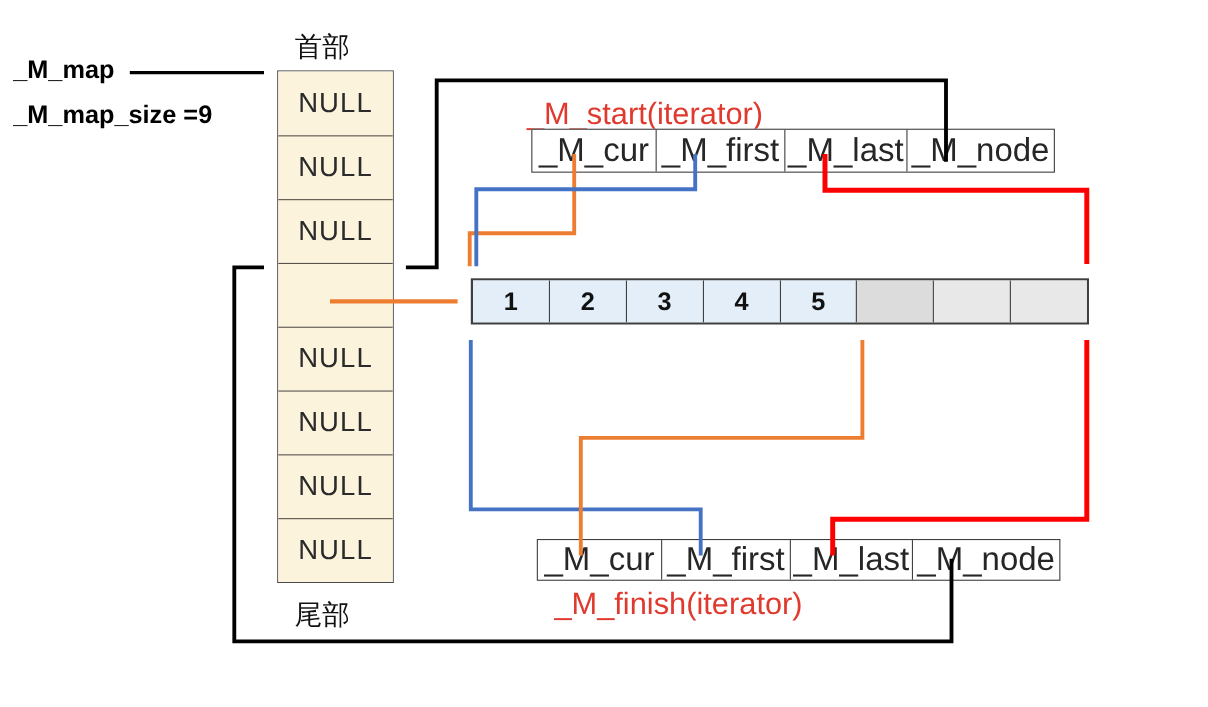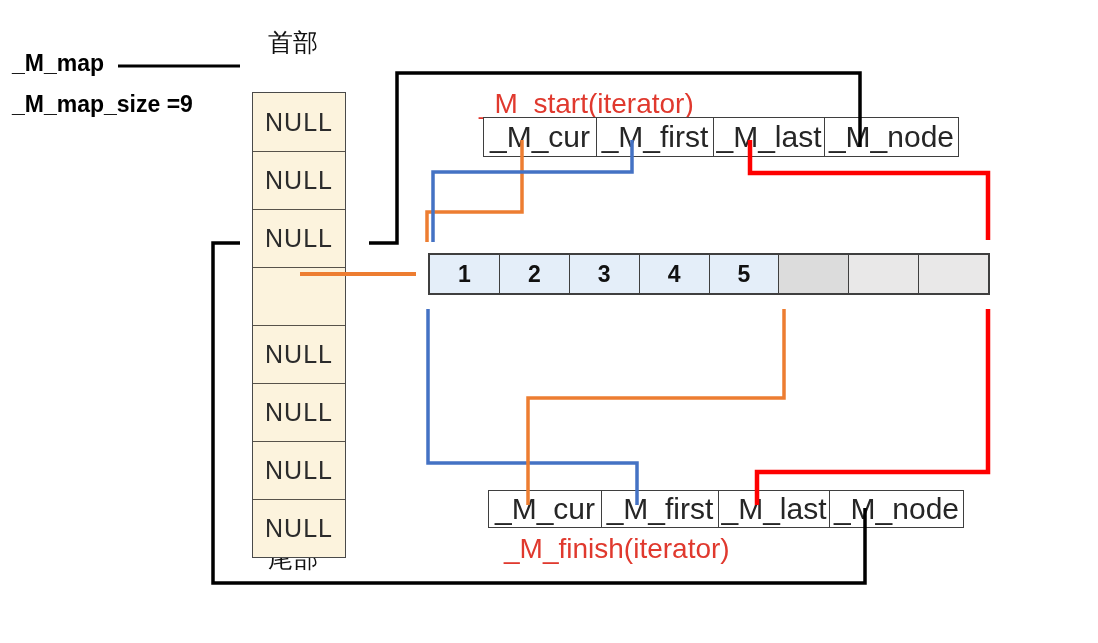--- a/index.html
+++ b/index.html
@@ -4,21 +4,21 @@
 <style>
   html,body{margin:0;padding:0;background:#fff;}
   .canvas{position:relative;width:1098px;height:643px;background:#fff;overflow:hidden;
           font-family:"Liberation Sans","DejaVu Sans",sans-serif;color:#1a1a1a;text-decoration:underline;}
   .abs{position:absolute;}
   .lbl-bold{font-size:23px;font-weight:bold;color:#000;white-space:nowrap;}
   .lbl-cjk{font-size:25px;color:#111;text-align:center;}
   .lbl-red{font-size:28px;color:#e0392e;white-space:nowrap;}
 
   
-  .map{left:252px;top:64px;width:94px;border:1.5px solid #4a4a4a;box-sizing:border-box;margin-top:28px;}
+  .map{left:252px;top:64px;width:106px;border:1.5px solid #4a4a4a;box-sizing:border-box;}
   .map-cell{height:58px;background:#fcf3dd;border-top:1px solid #57524a;box-sizing:border-box;
             display:flex;align-items:center;justify-content:center;
             font-size:25px;letter-spacing:1px;color:#2b2b2b;}
   .map-cell:first-child{border-top:none;}
 
   
   .itbl{display:flex;background:#fff;border:1.5px solid #3f3f3f;box-sizing:border-box;}
   .itbl-start{left:483px;top:117px;height:40px;}
   .itbl-finish{left:488px;top:490px;height:38px;}
   .itbl .fcell{display:flex;align-items:center;justify-content:center;

